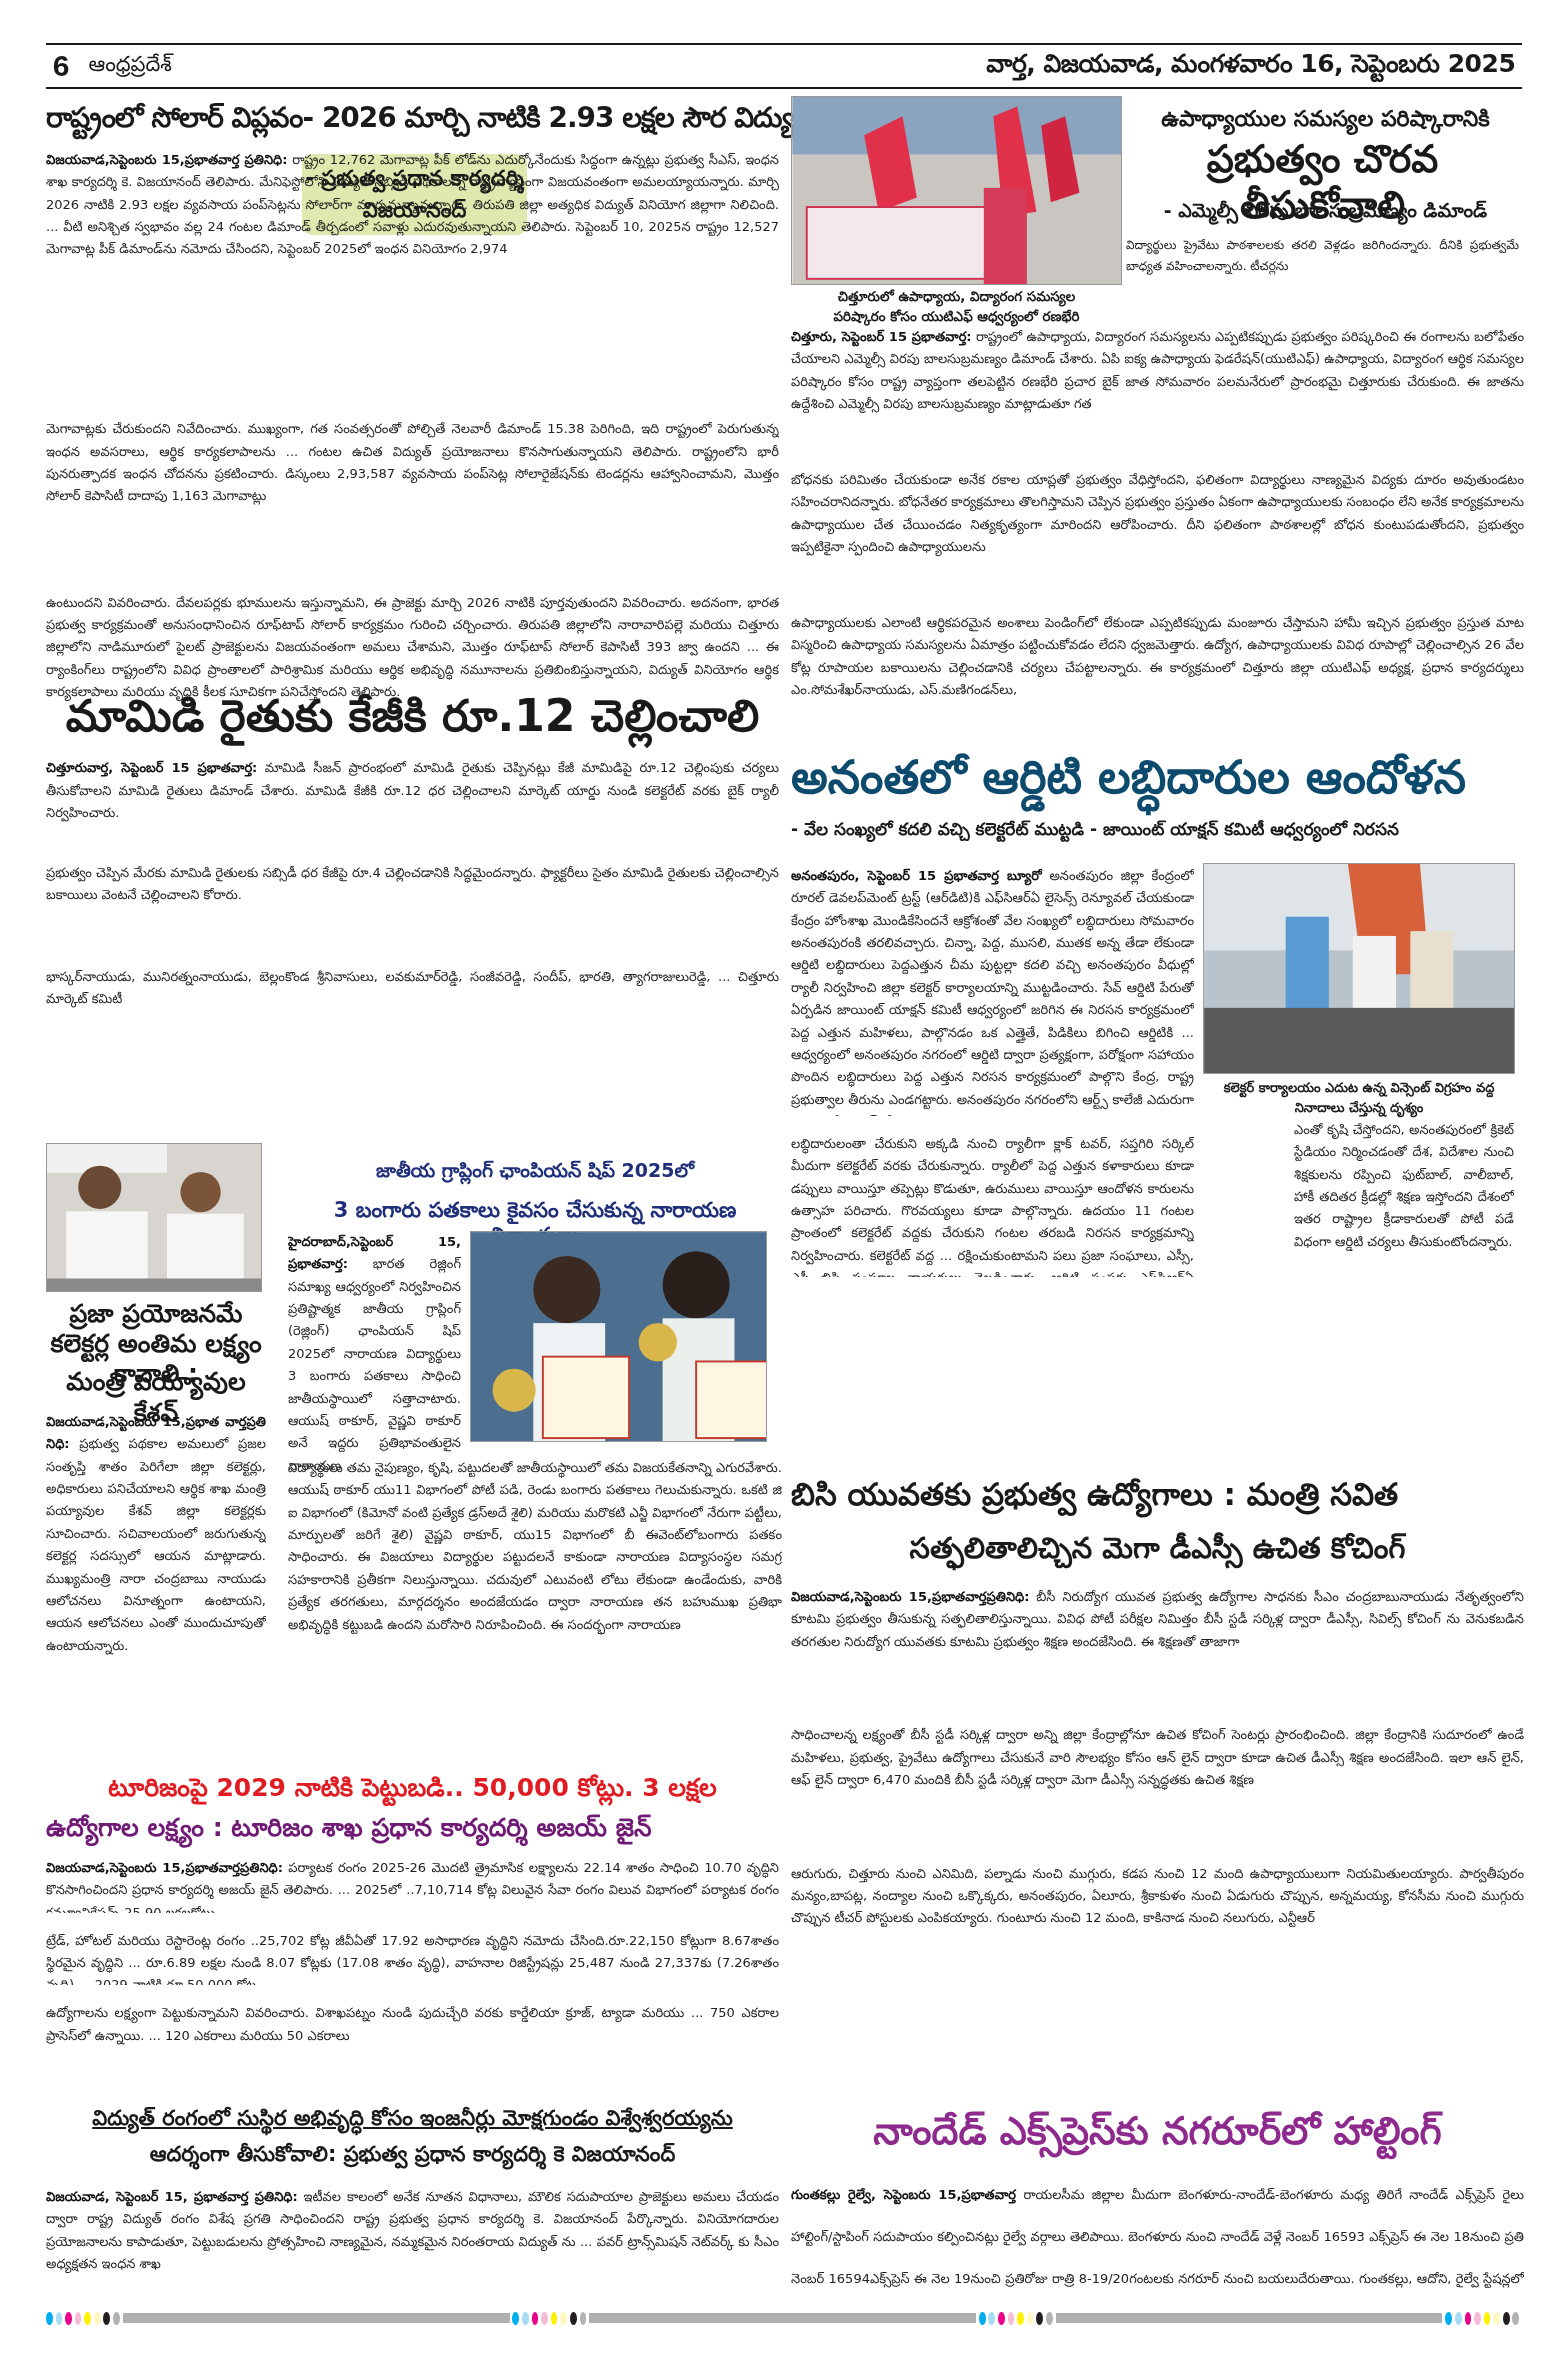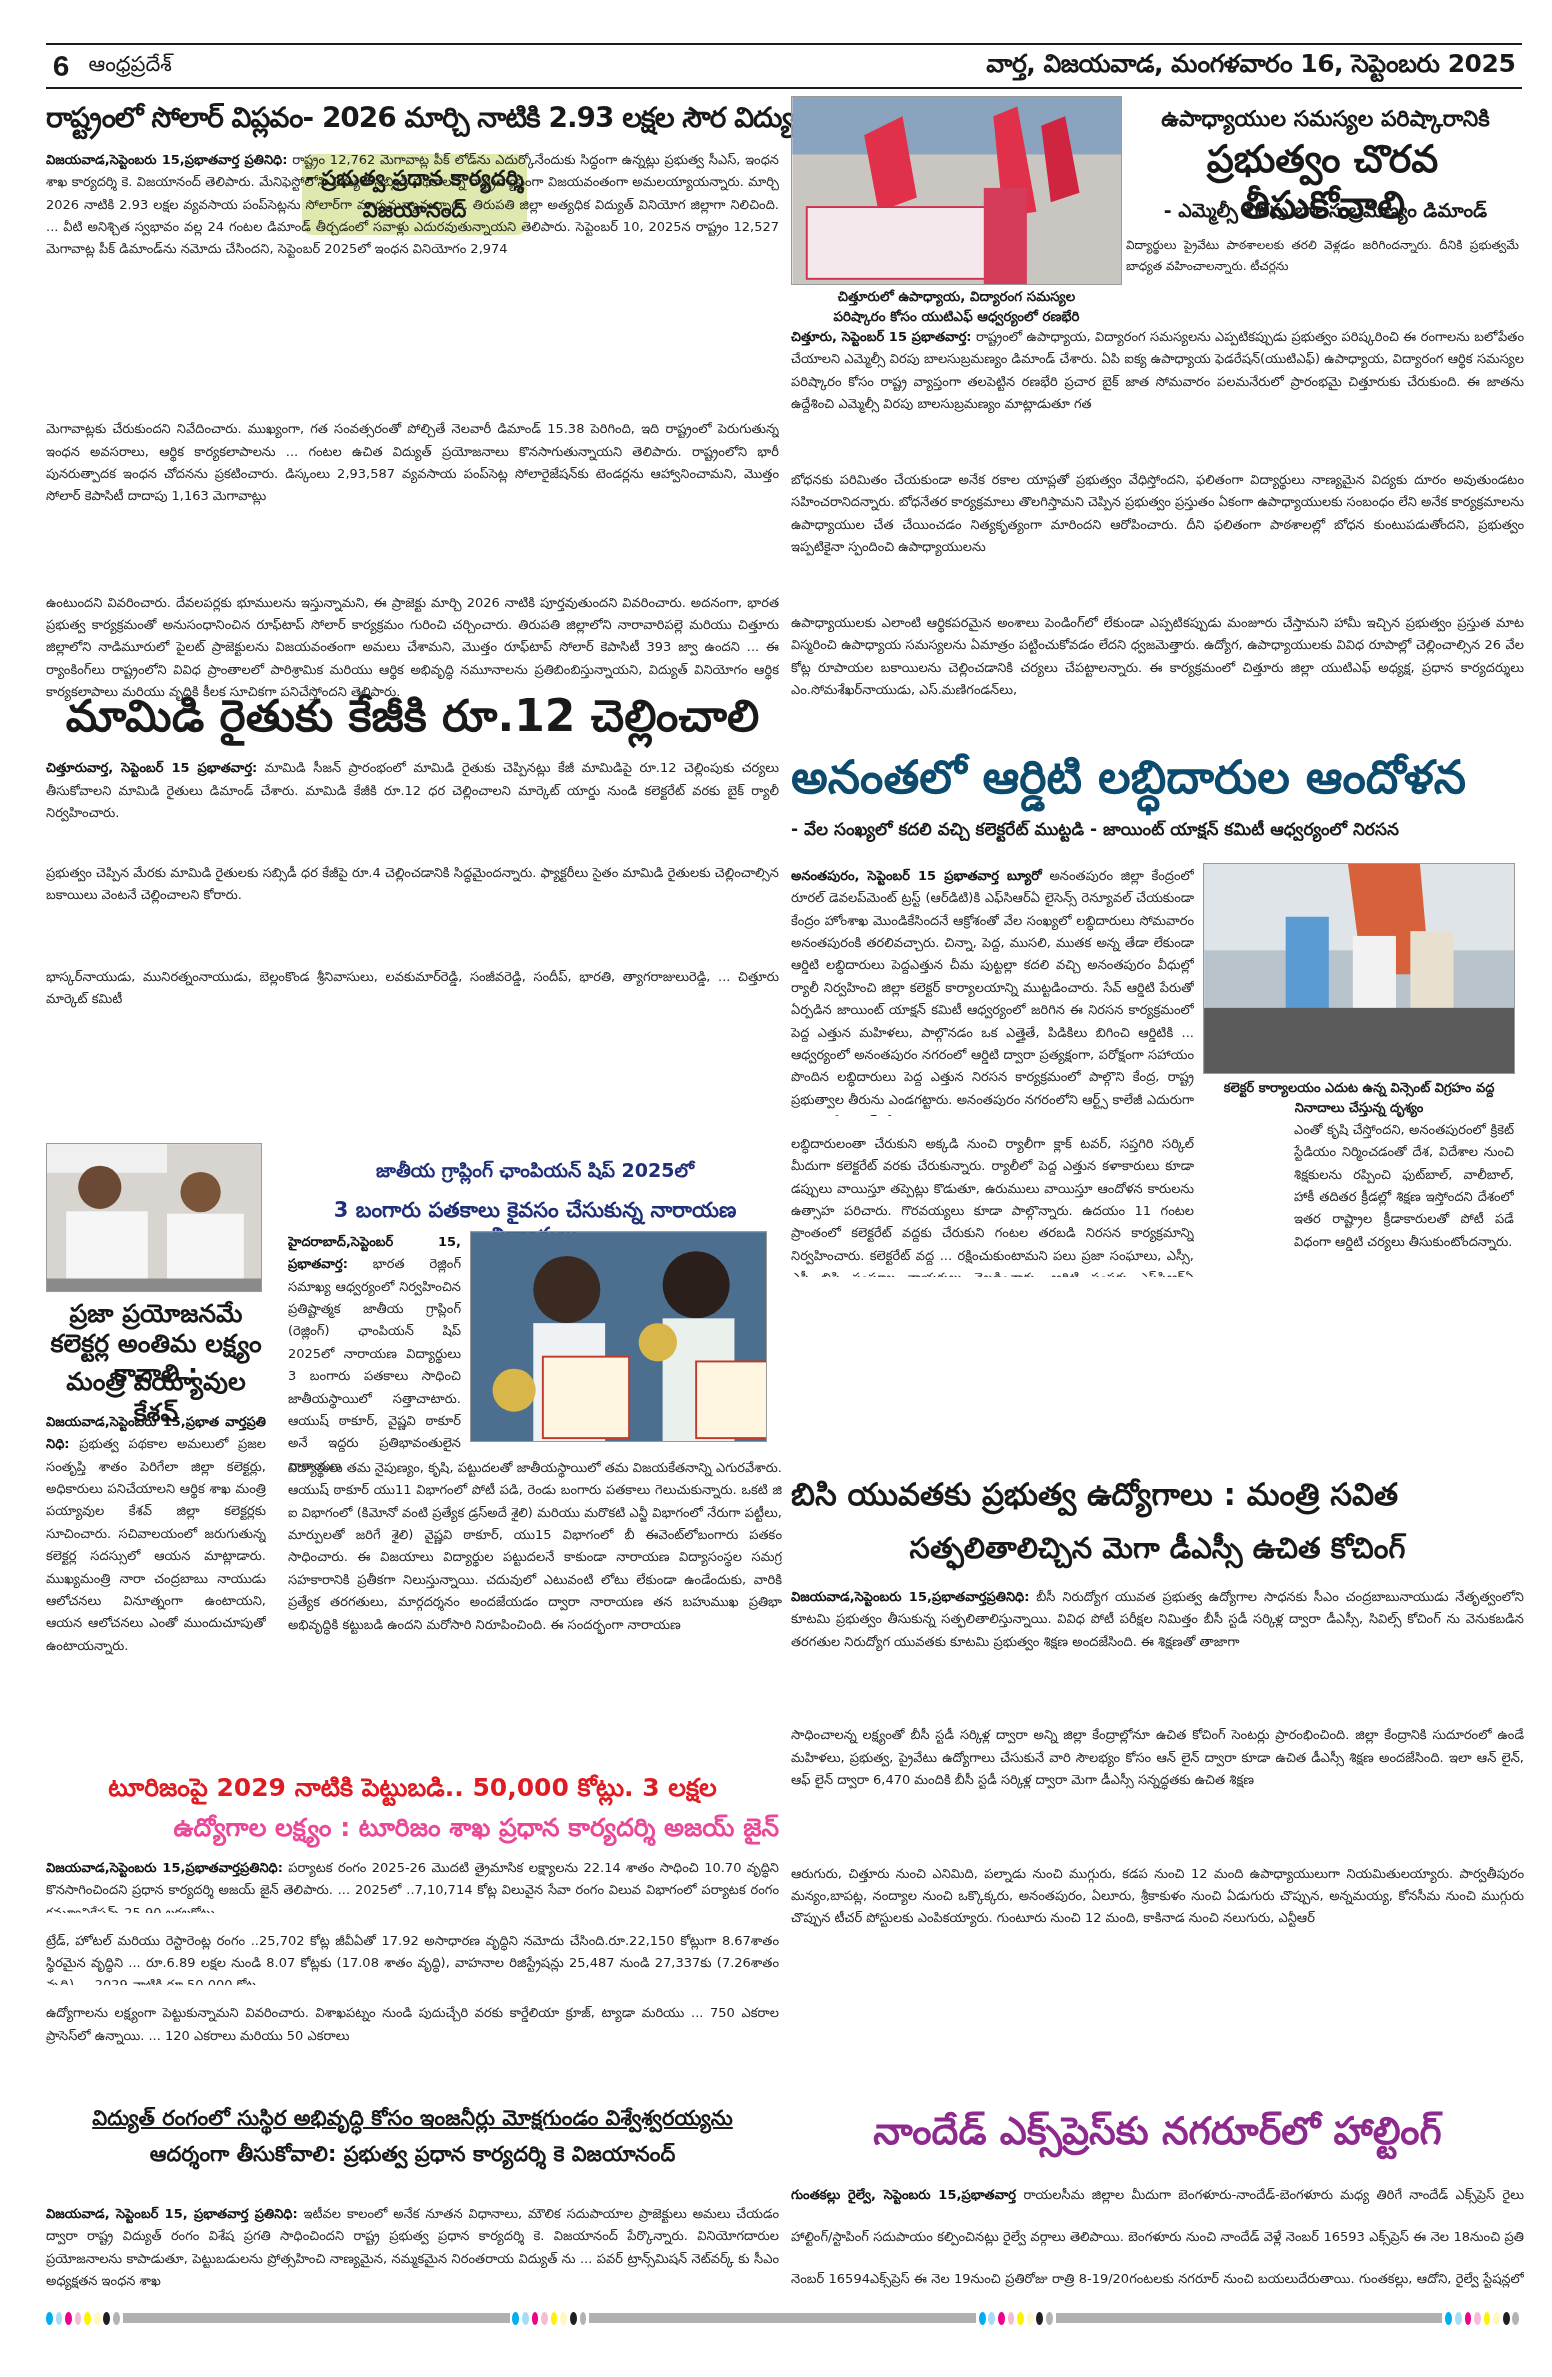--- a/index.html
+++ b/index.html
@@ -176,35 +176,35 @@
       <span class="dl">విజయవాడ,సెప్టెంబరు 15,ప్రభాతవార్తప్రతినిధి:</span>
       <span>బీసీ నిరుద్యోగ యువత ప్రభుత్వ ఉద్యోగాల సాధనకు సీఎం చంద్రబాబునాయుడు నేతృత్వంలోని కూటమి ప్రభుత్వం తీసుకున్న సత్ఫలితాలిస్తున్నాయి. వివిధ పోటీ పరీక్షల నిమిత్తం బీసీ స్టడీ సర్కిళ్ల ద్వారా డీఎస్సీ, సివిల్స్ కోచింగ్ ను వెనుకబడిన తరగతుల నిరుద్యోగ యువతకు కూటమి ప్రభుత్వం శిక్షణ అందజేసింది. ఈ శిక్షణతో తాజాగా</span>
     </div>
     <div class="col">సాధించాలన్న లక్ష్యంతో బీసీ స్టడీ సర్కిళ్ల ద్వారా అన్ని జిల్లా కేంద్రాల్లోనూ ఉచిత కోచింగ్ సెంటర్లు ప్రారంభించింది. జిల్లా కేంద్రానికి సుదూరంలో ఉండే మహిళలు, ప్రభుత్వ, ప్రైవేటు ఉద్యోగాలు చేసుకునే వారి సౌలభ్యం కోసం ఆన్ లైన్ ద్వారా కూడా ఉచిత డీఎస్సీ శిక్షణ అందజేసింది. ఇలా ఆన్ లైన్, ఆఫ్ లైన్ ద్వారా 6,470 మందికి బీసీ స్టడీ సర్కిళ్ల ద్వారా మెగా డీఎస్సీ సన్నద్ధతకు ఉచిత శిక్షణ</div>
     <div class="col">ఆరుగురు, చిత్తూరు నుంచి ఎనిమిది, పల్నాడు నుంచి ముగ్గురు, కడప నుంచి 12 మంది ఉపాధ్యాయులుగా నియమితులయ్యారు. పార్వతీపురం మన్యం,బాపట్ల, నంద్యాల నుంచి ఒక్కొక్కరు, అనంతపురం, ఏలూరు, శ్రీకాకుళం నుంచి ఏడుగురు చొప్పున, అన్నమయ్య, కోనసీమ నుంచి ముగ్గురు చొప్పున టీచర్ పోస్టులకు ఎంపికయ్యారు. గుంటూరు నుంచి 12 మంది, కాకినాడ నుంచి నలుగురు, ఎన్టీఆర్</div>
   </div>
 </section>
 
 <section class="block" style="left:46px; top:1773px; width:733px; height:312px;">
   <h2 class="hl" style="font-size:25px; color:#e11b22; text-align:center; white-space:nowrap;">టూరిజంపై 2029 నాటికి పెట్టుబడి.. 50,000 కోట్లు. 3 లక్షల</h2>
-  <h2 class="hl" style="font-size:25px; color:#ec4899; text-align:right; white-space:nowrap; margin-top:9.6px;">ఉద్యోగాల లక్ష్యం : టూరిజం శాఖ ప్రధాన కార్యదర్శి అజయ్ జైన్</h2>
+  <h2 class="hl" style="font-size:25px; color:#701a75; text-align:left; white-space:nowrap; margin-top:9.6px;">ఉద్యోగాల లక్ష్యం : టూరిజం శాఖ ప్రధాన కార్యదర్శి అజయ్ జైన్</h2>
   <div class="cols" style="margin-top:14.4px; height:201px;">
     <div class="col">
       <span class="dl">విజయవాడ,సెప్టెంబరు 15,ప్రభాతవార్తప్రతినిధి:</span>
       <span>పర్యాటక రంగం 2025-26 మొదటి త్రైమాసిక లక్ష్యాలను 22.14 శాతం సాధించి 10.70 వృద్ధిని కొనసాగించిందని ప్రధాన కార్యదర్శి అజయ్ జైన్ తెలిపారు. ... 2025లో ..7,10,714 కోట్ల విలువైన సేవా రంగం విలువ విభాగంలో పర్యాటక రంగం కమ్యూనికేషన్స్ 25.90 లక్షలకోట్లు</span>
     </div>
     <div class="col">ట్రేడ్, హోటల్ మరియు రెస్టారెంట్ల రంగం ..25,702 కోట్ల జీవీఏతో 17.92 అసాధారణ వృద్ధిని నమోదు చేసింది.రూ.22,150 కోట్లుగా 8.67శాతం స్థిరమైన వృద్ధిని ... రూ.6.89 లక్షల నుండి 8.07 కోట్లకు (17.08 శాతం వృద్ధి), వాహనాల రిజిస్ట్రేషన్లు 25,487 నుండి 27,337కు (7.26శాతం వృద్ధి) ... 2029 నాటికి రూ.50,000 కోట్ల</div>
     <div class="col">ఉద్యోగాలను లక్ష్యంగా పెట్టుకున్నామని వివరించారు. విశాఖపట్నం నుండి పుదుచ్చేరి వరకు కార్డేలియా క్రూజ్, ట్యాడా మరియు ... 750 ఎకరాల ప్రాసెస్‌లో ఉన్నాయి. ... 120 ఎకరాలు మరియు 50 ఎకరాలు</div>
   </div>
 </section>
 
 <section class="block" style="left:46px; top:2106px; width:733px; height:196px;">
   <h2 class="hl" style="font-size:21px; text-align:center; white-space:nowrap;text-decoration:underline;">విద్యుత్ రంగంలో సుస్థిర అభివృద్ధి కోసం ఇంజనీర్లు మోక్షగుండం విశ్వేశ్వరయ్యను</h2>
   <h2 class="hl" style="font-size:21px; text-align:center; white-space:nowrap; margin-top:10.5px;">ఆదర్శంగా తీసుకోవాలి: ప్రభుత్వ ప్రధాన కార్యదర్శి కె విజయానంద్</h2>
-  <div class="col" style="margin-top:36px; height:96px;">
+  <div class="col" style="margin-top:19px; height:96px;">
     <span class="dl">విజయవాడ, సెప్టెంబర్ 15, ప్రభాతవార్త ప్రతినిధి:</span>
     <span>ఇటీవల కాలంలో అనేక నూతన విధానాలు, మౌలిక సదుపాయాల ప్రాజెక్టులు అమలు చేయడం ద్వారా రాష్ట్ర విద్యుత్ రంగం విశేష ప్రగతి సాధించిందని రాష్ట్ర ప్రభుత్వ ప్రధాన కార్యదర్శి కె. విజయానంద్ పేర్కొన్నారు. వినియోగదారుల ప్రయోజనాలను కాపాడుతూ, పెట్టుబడులను ప్రోత్సహించి నాణ్యమైన, నమ్మకమైన నిరంతరాయ విద్యుత్ ను ... పవర్ ట్రాన్స్‌మిషన్ నెట్‌వర్క్ కు సీఎం అధ్యక్షతన ఇంధన శాఖ</span>
   </div>
 </section>
 
 <section class="block" style="left:791px; top:2109px; width:733px; height:192px;">
   <h2 class="hl" style="font-size:38px; color:#8e2a8e; text-align:center; white-space:nowrap;">నాందేడ్ ఎక్స్‌ప్రెస్‌కు నగరూర్‌లో హాల్టింగ్</h2>
   <div class="cols" style="margin-top:29px; height:110px;">
     <div class="col">
       <span class="dl">గుంతకల్లు రైల్వే, సెప్టెంబరు 15,ప్రభాతవార్త</span>

